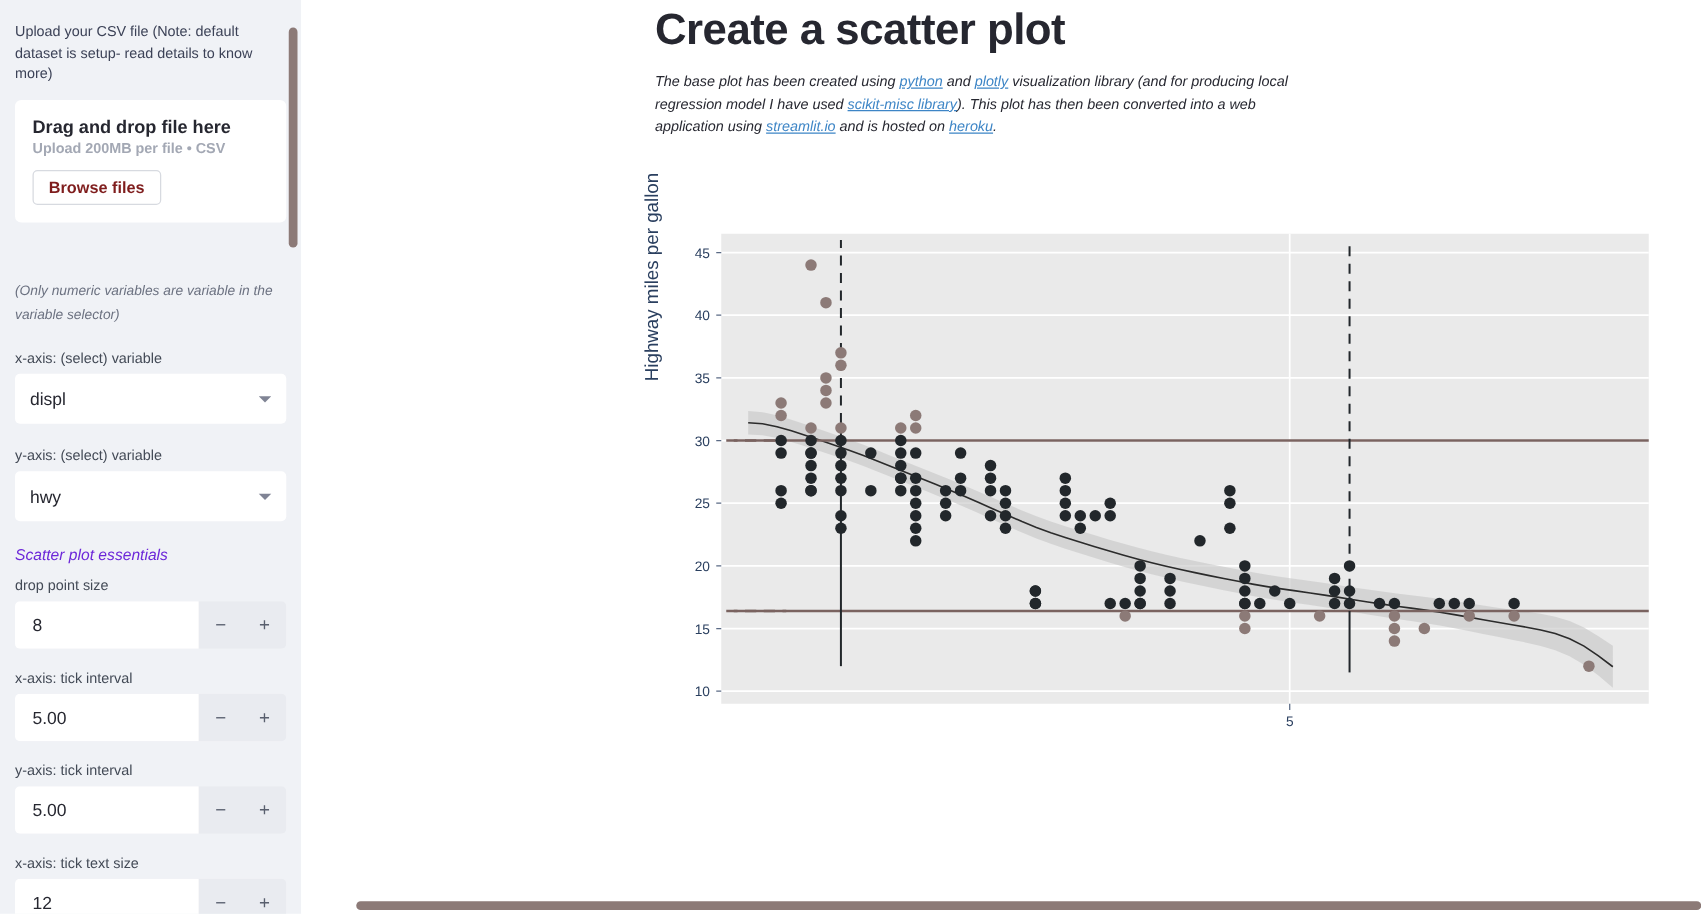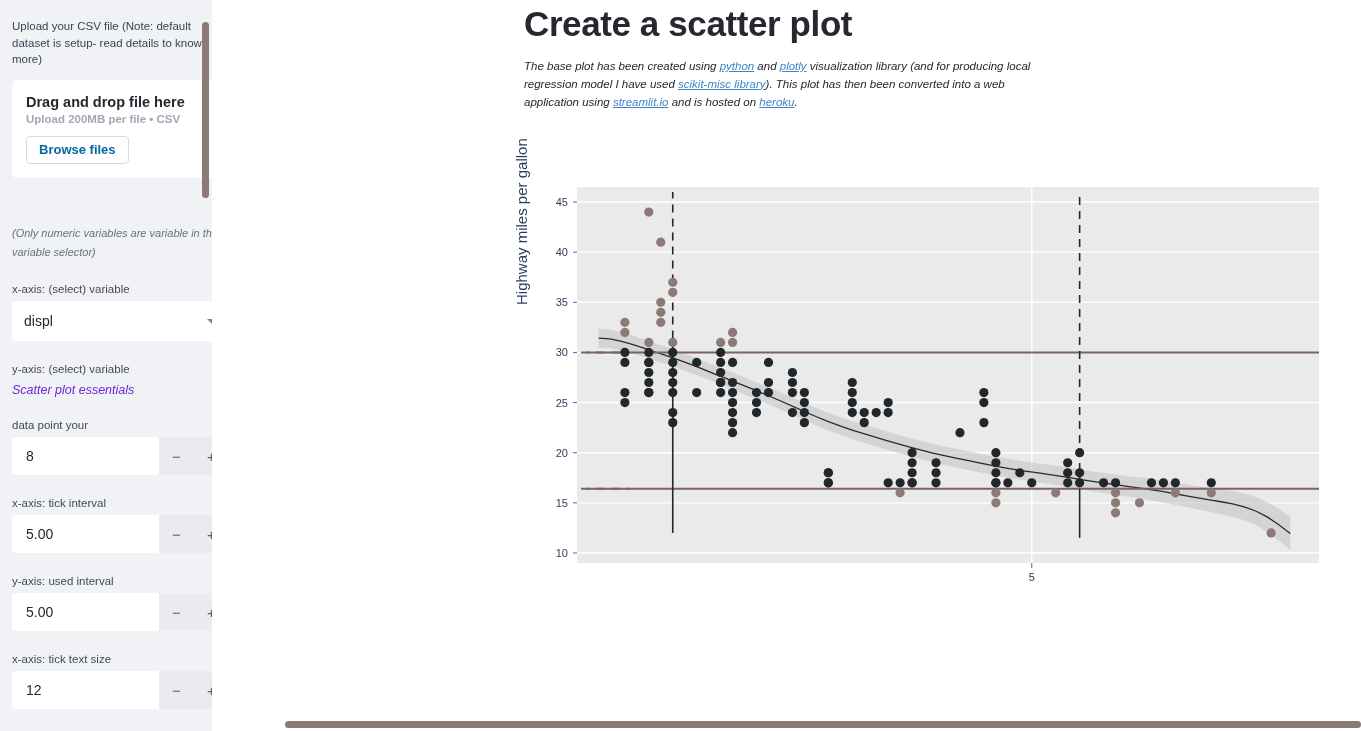--- a/index.html
+++ b/index.html
@@ -9,21 +9,21 @@
     overflow: hidden;
     background: #ffffff;
     font-family: "Liberation Sans", sans-serif;
     -webkit-font-smoothing: antialiased;
   }
 
   
   #sidebar {
     position: absolute;
     left: 0; top: 0;
-    width: 212px; height: 731px;
+    width: 241px; height: 731px;
     background: #f0f2f6;
     overflow: hidden;
   }
   #sidebar-inner {
     position: absolute;
     left: 0; top: 0;
     width: 241px;
     padding: 18px 12px 0 12px;
   }
   .side-caption {
@@ -47,38 +47,37 @@
   .upl-sub {
     font-size: 11.5px;
     color: #a3a8b4;
     margin-bottom: 11px;
   }
   .browse-btn {
     display: inline-block;
     border: 1px solid #d7dae0;
     border-radius: 4px;
     background: #ffffff;
-    color: #0369a1;
+    color: #7f1d1d;
     font-size: 13px;
     padding: 5px 12px 6px 12px;
     cursor: pointer;
     font-family: "Liberation Sans", sans-serif;
   }
   .note-italic {
     font-size: 11px;
     font-style: italic;
     color: #6b7180;
     line-height: 1.7;
     margin-bottom: 20px;
   }
   .field-label {
     font-size: 11.5px;
     color: #434a56;
     margin-bottom: 6px;
-    margin-top: 22px;
   }
   .select-box {
     position: relative;
     background: #ffffff;
     border-radius: 4px;
     height: 40px;
     margin-bottom: 20px;
     display: flex;
     align-items: center;
     padding: 16px 12px;
@@ -242,42 +241,46 @@
 
     <div class="note-italic">(Only numeric variables are variable in the variable selector)</div>
 
     <div class="field-label">x-axis: (select) variable</div>
     <div class="select-box">
       <span class="select-val">displ</span>
       <span class="caret"></span>
     </div>
 
     <div class="field-label">y-axis: (select) variable</div>
+    <div class="select-box">
+      <span class="select-val">hwy</span>
+      <span class="caret"></span>
+    </div>
 
     <div class="section-head">Scatter plot essentials</div>
 
-    <div class="field-label">data point your</div>
+    <div class="field-label">drop point size</div>
     <div class="stepper">
       <div class="stepper-val">8</div>
       <div class="stepper-btns">
         <div class="stp-btn">−</div>
         <div class="stp-btn">+</div>
       </div>
     </div>
 
     <div class="field-label">x-axis: tick interval</div>
     <div class="stepper">
       <div class="stepper-val">5.00</div>
       <div class="stepper-btns">
         <div class="stp-btn">−</div>
         <div class="stp-btn">+</div>
       </div>
     </div>
 
-    <div class="field-label">y-axis: used interval</div>
+    <div class="field-label">y-axis: tick interval</div>
     <div class="stepper">
       <div class="stepper-val">5.00</div>
       <div class="stepper-btns">
         <div class="stp-btn">−</div>
         <div class="stp-btn">+</div>
       </div>
     </div>
 
     <div class="field-label">x-axis: tick text size</div>
     <div class="stepper">

